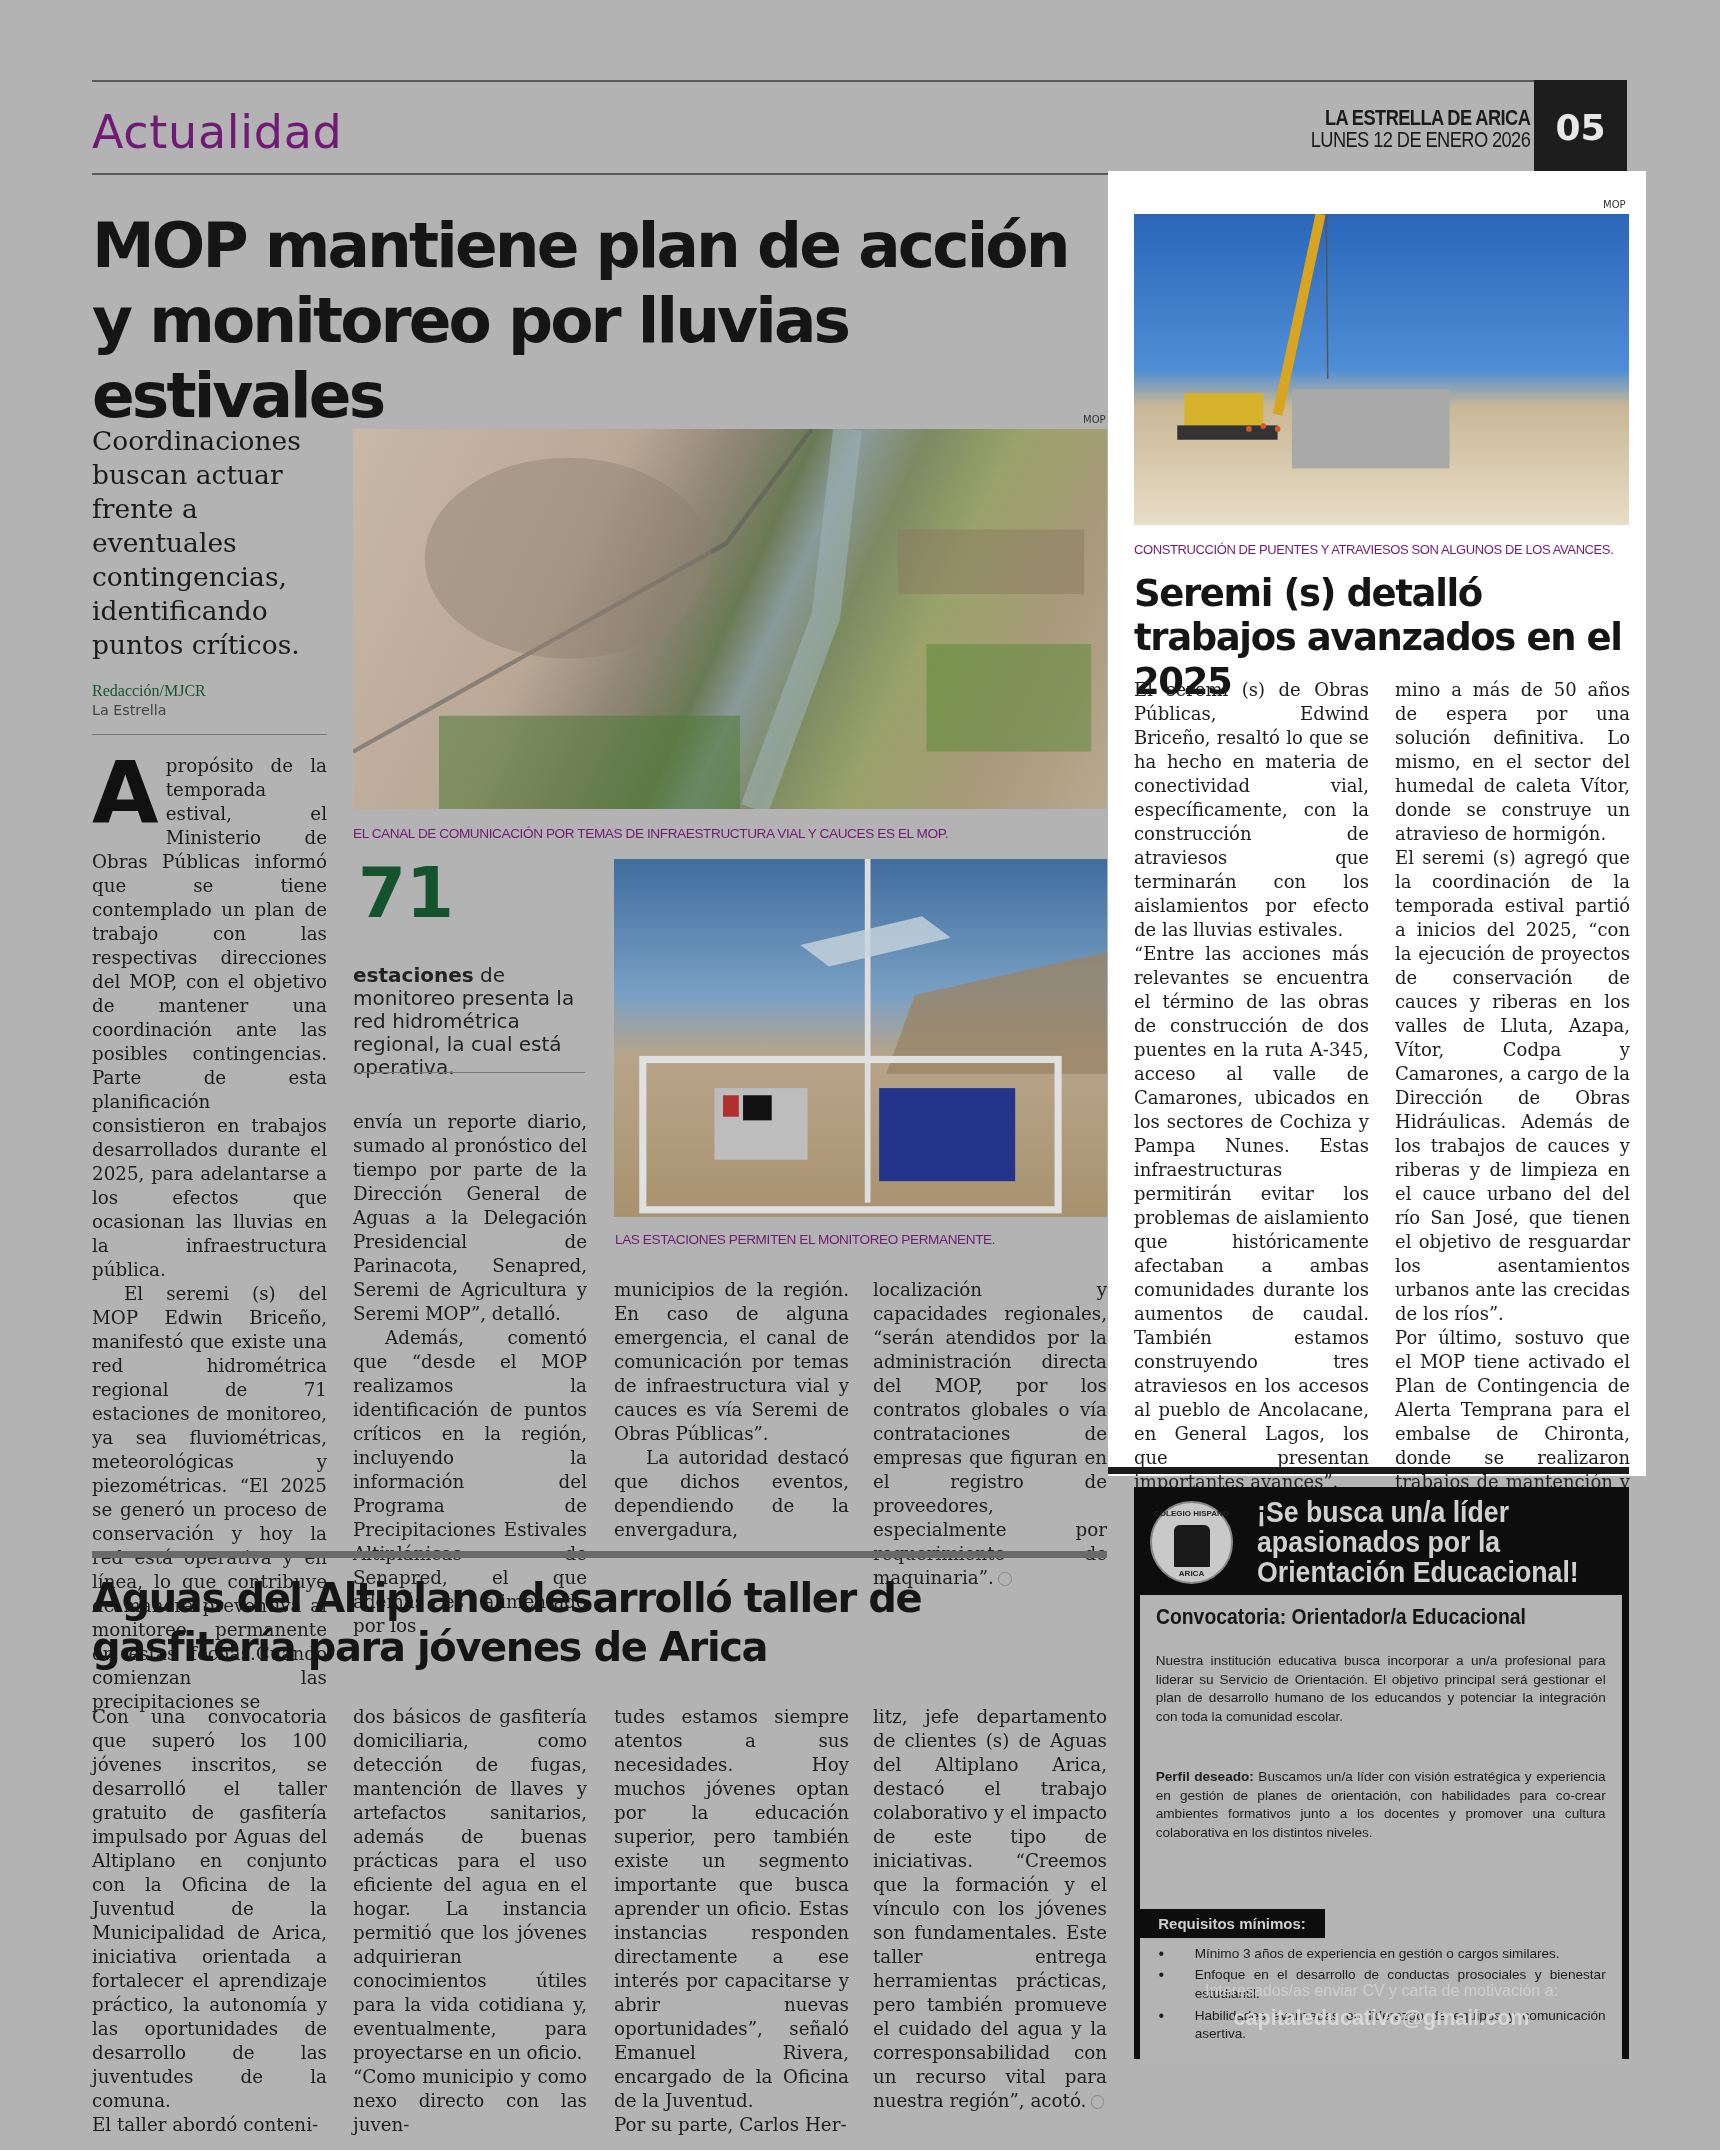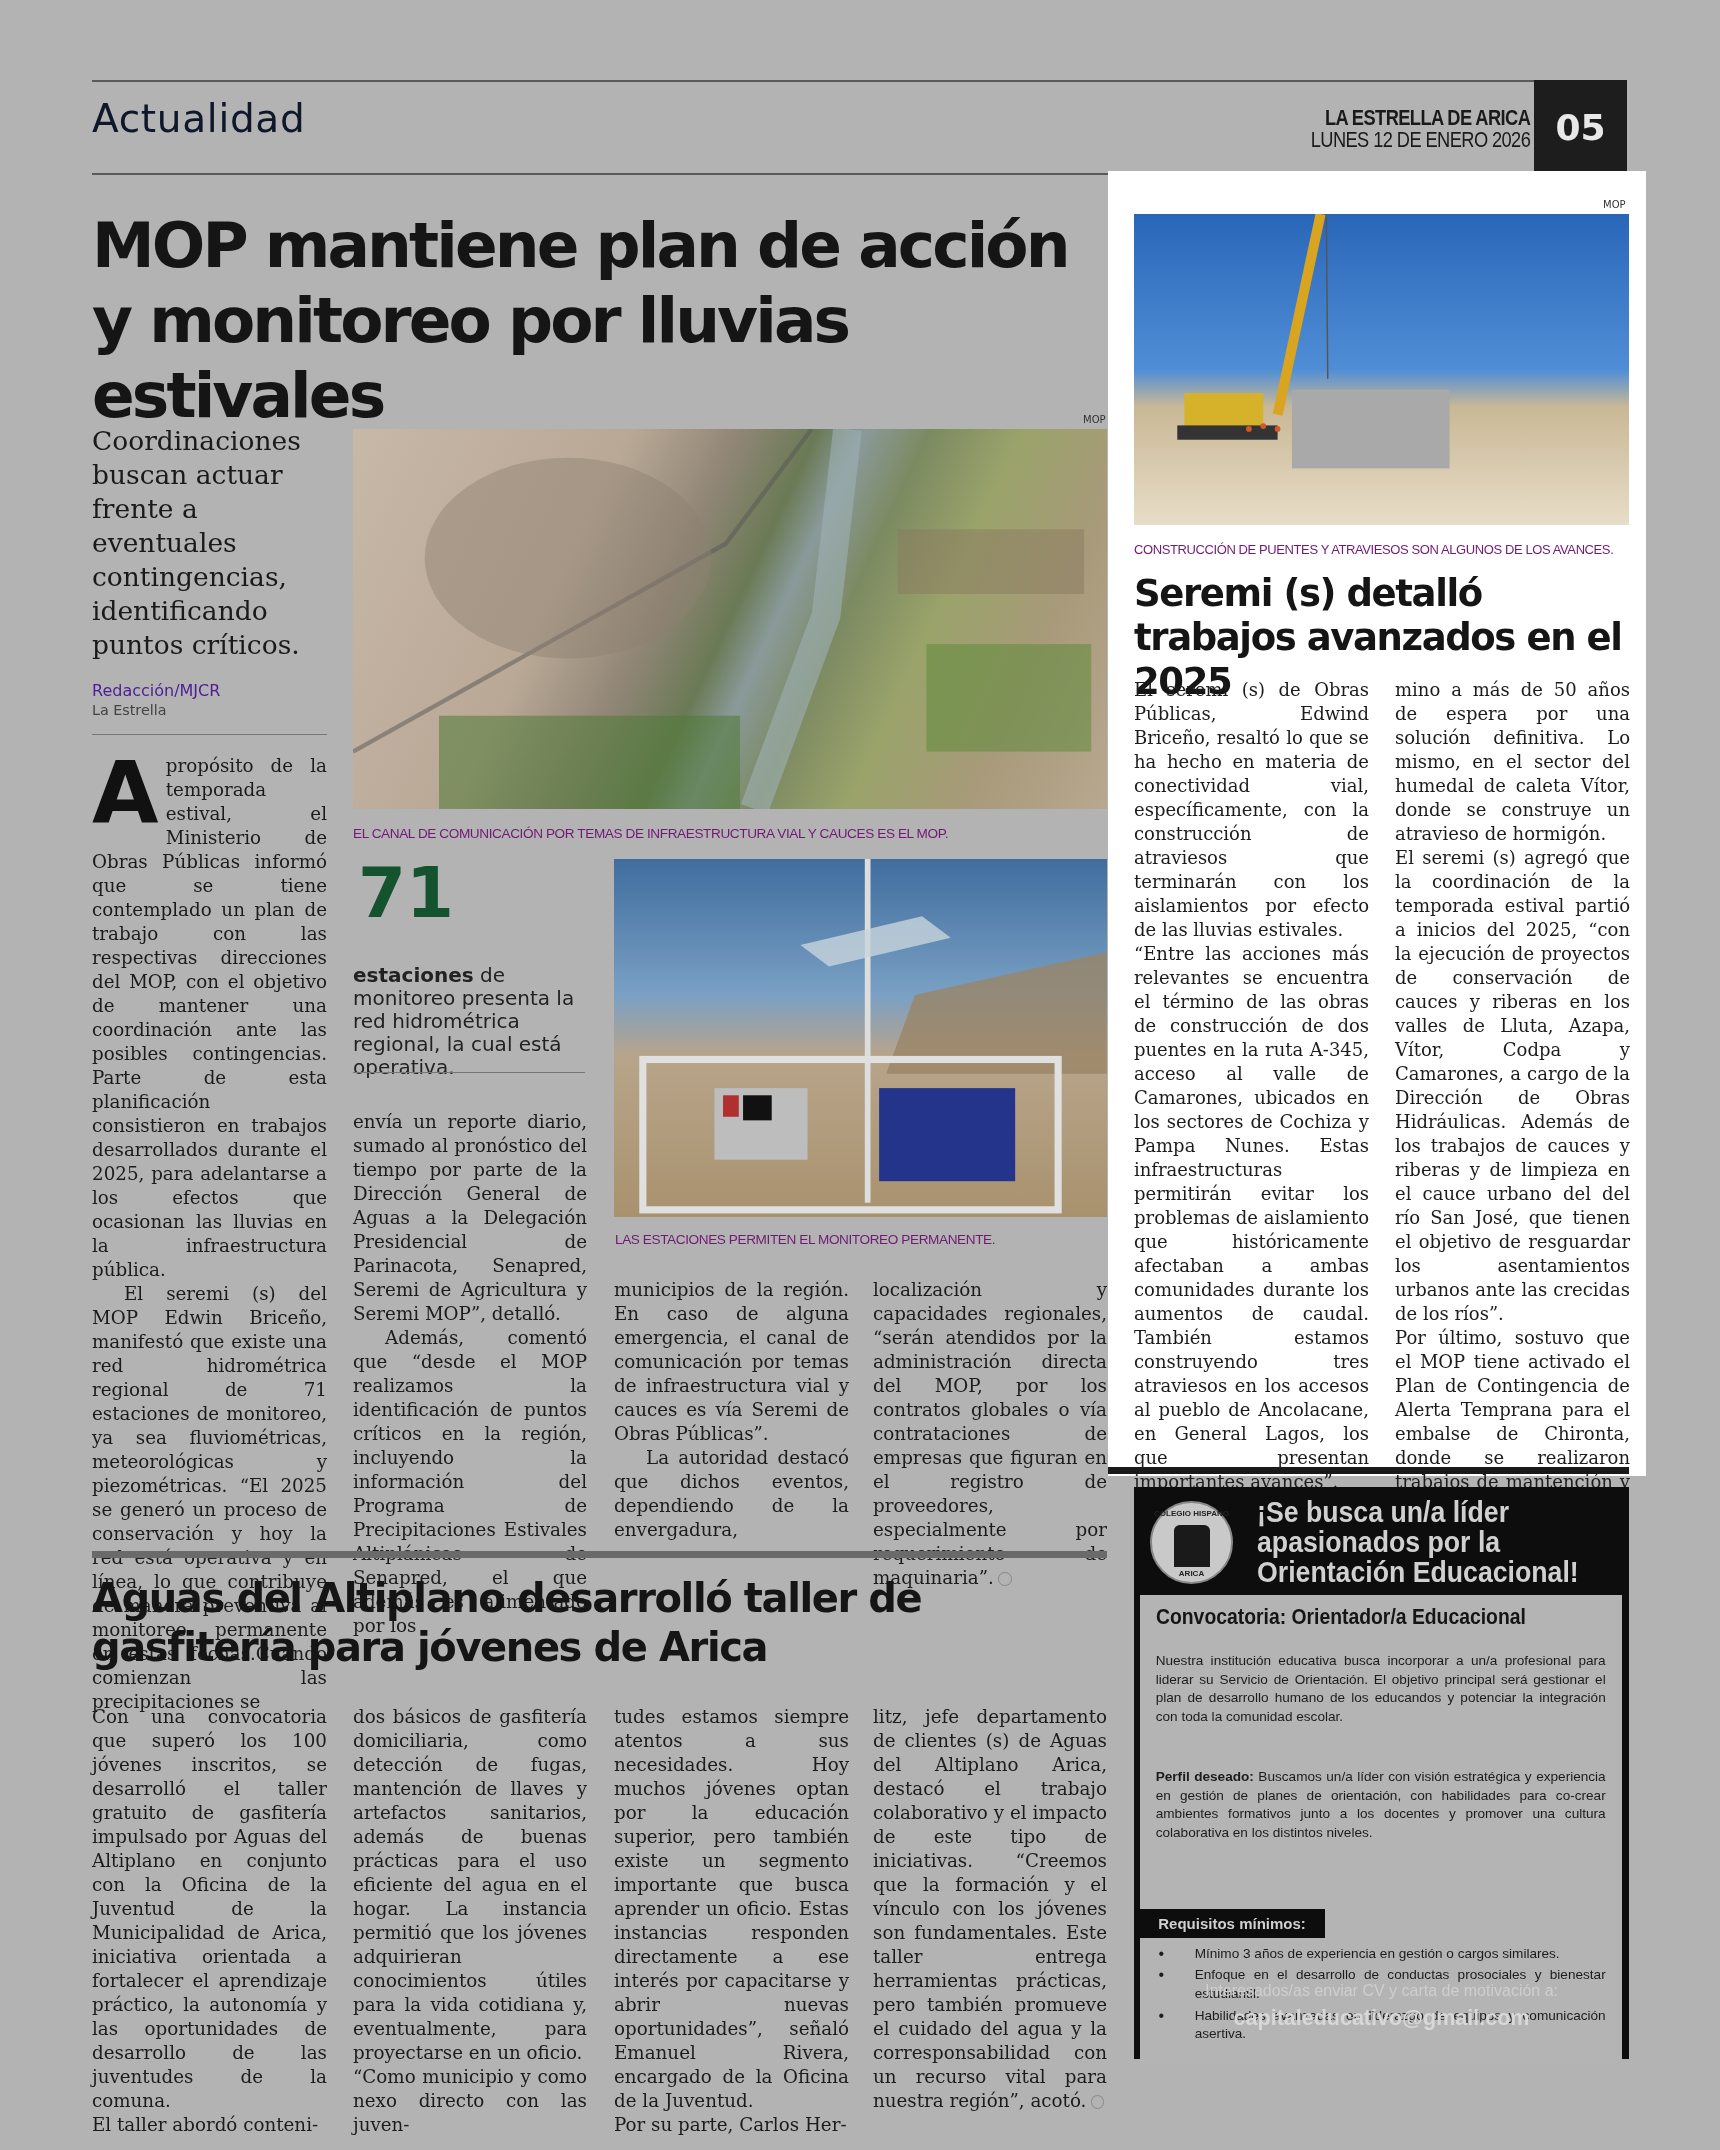--- a/index.html
+++ b/index.html
@@ -1,27 +1,27 @@
 <!DOCTYPE html>
 <html style="font-size:11.5px"><head>
 <meta charset="utf-8">
 <style>
   html, body { margin:0; padding:0; }
   body { width:1721px; height:2151px; background:#b3b3b3; position:relative; overflow:hidden; font-family:"DejaVu Serif", serif; color:#1a1a1a; }
   .abs { position:absolute; }
   .rule { position:absolute; height:2.2px; background:#5a5a5a; }
-  .section { left:92px; top:96px; font-family:"DejaVu Sans", sans-serif; font-size:39px; color:#0f172a; letter-spacing:0.7px; }
+  .section { left:92px; top:105px; font-family:"DejaVu Sans", sans-serif; font-size:46px; color:#701a75; letter-spacing:0.7px; }
   .masthead { right:191px; top:108px; text-align:right; font-family:"Liberation Sans", sans-serif; line-height:21.5px; }
   .masthead .paper { font-size:21.5px; font-weight:bold; letter-spacing:-0.7px; transform:scaleX(0.85); transform-origin:right; }
   .masthead .date { font-size:21.5px; letter-spacing:-0.7px; transform:scaleX(0.85); transform-origin:right; }
   .pagebox { left:1534px; top:80px; width:93px; height:95px; background:#1d1d1d; color:#e8e8e8; font-family:"DejaVu Sans", sans-serif; font-weight:bold; font-size:36px; display:flex; align-items:center; justify-content:center; }
   .headline { left:92px; top:208px; width:1018px; font-family:"DejaVu Sans", sans-serif; font-weight:bold; font-size:63px; line-height:75px; letter-spacing:-2.9px; color:#151515; }
   .deck { left:92px; top:424px; width:237px; font-family:"DejaVu Serif", serif; font-size:26.5px; line-height:34px; color:#1a1a1a; }
   .byline { left:92px; top:682px; font-family:"DejaVu Sans", sans-serif; font-size:16px; line-height:18.6px; }
-  .byline .who { color:#4c1d95; }
+  .byline .who { color:#14532d;font-family:Liberation Serif, serif; }
   .byline .org { color:#444; font-size:14.3px; }
   .body-col { position:absolute; font-family:"DejaVu Serif", serif; font-size:18.3px; line-height:24px; text-align:justify; hyphens:auto; color:#1c1c1c; }
   .body-col p { margin:0; }
   .body-col p.ind { text-indent:32px; }
   .dropcap { float:left; font-family:"DejaVu Sans", sans-serif; font-weight:bold; font-size:86px; line-height:69px; margin:4.3px 7.2px 0 0; color:#111; }
   .photo { position:absolute; overflow:hidden; }
   .credit { position:absolute; font-family:"DejaVu Sans", sans-serif; font-size:10px; color:#333; }
   .caption { position:absolute; font-family:"Liberation Sans", sans-serif; font-size:13.6px; color:#701a75; letter-spacing:-0.4px; white-space:nowrap; }
   .bignum { left:358px; top:857px; font-family:"DejaVu Sans", sans-serif; font-weight:bold; font-size:69px; color:#14532d; line-height:72px; }
   .stat { left:353px; top:964px; width:229px; font-family:"DejaVu Sans", sans-serif; font-size:20px; line-height:23px; color:#222; }

